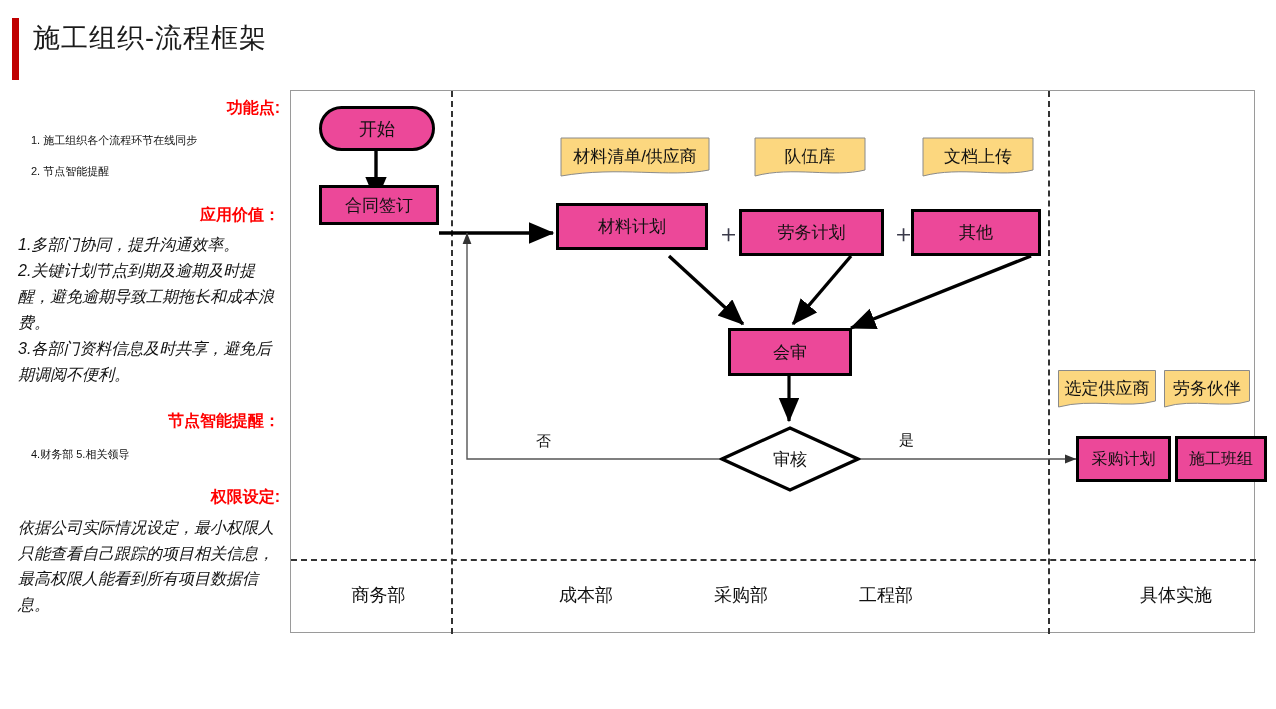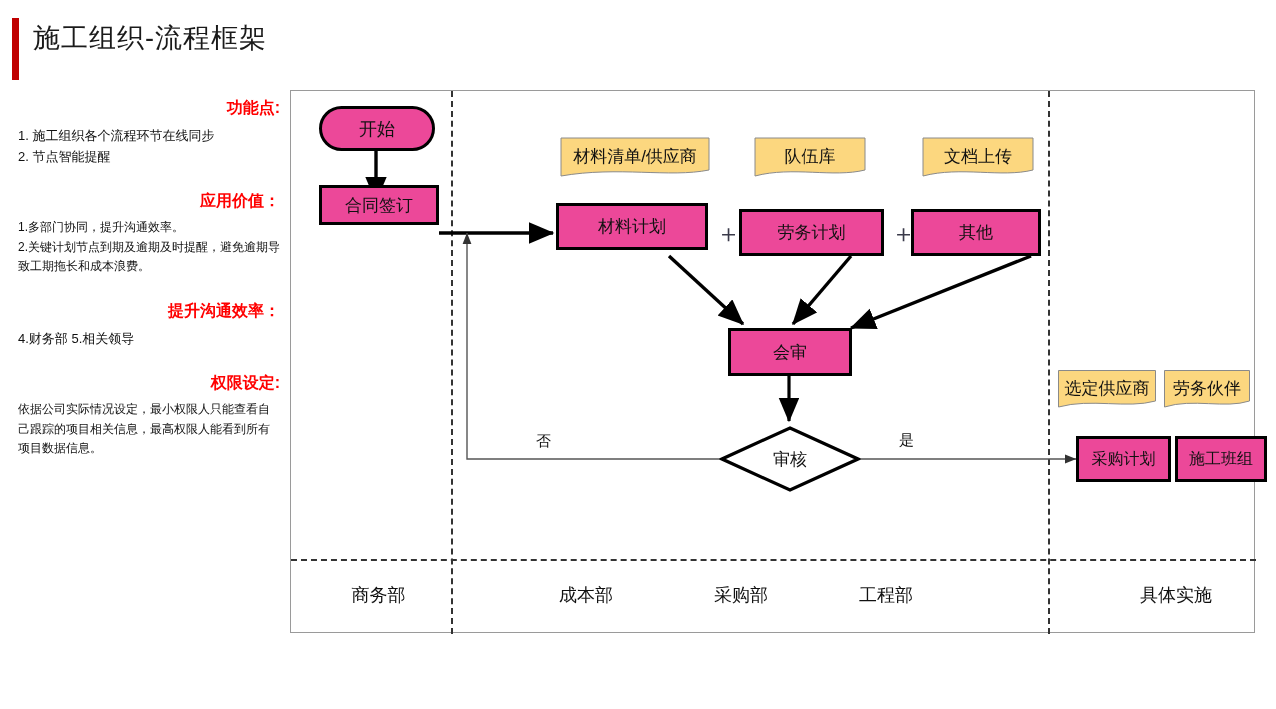--- a/index.html
+++ b/index.html
@@ -25,25 +25,25 @@
 
   
   .notes{
     position:absolute;left:18px;top:96px;width:262px;
   }
   .note-head{
     color:#ff0000;font-size:16px;font-weight:bold;
     margin:0 0 6px 0;line-height:1.45;text-align:right;
   }
   .note-line{
-    color:#111;font-size:13px;line-height:1.62;margin:0;
+    color:#111;font-size:11px;line-height:1.62;margin:13px;
     white-space:nowrap;
   }
   .note-para{
-    color:#111;font-size:12px;line-height:1.62;margin:0;
+    color:#111;font-size:16px;line-height:1.62;margin:0;font-style:italic;
   }
   .note-block{margin-bottom:22px;}
 
   
   .panel{
     position:absolute;left:290px;top:90px;
     width:965px;height:543px;
     border:1px solid #9a9a9a;
     box-sizing:border-box;
     background:#fff;
@@ -115,24 +115,25 @@
     <div class="note-block">
       <div class="note-head">功能点:</div>
       <div class="note-line">1. 施工组织各个流程环节在线同步</div>
       <div class="note-line">2. 节点智能提醒</div>
     </div>
 
     <div class="note-block">
       <div class="note-head">应用价值：</div>
       <div class="note-para">1.多部门协同，提升沟通效率。</div>
       <div class="note-para">2.关键计划节点到期及逾期及时提醒，避免逾期导致工期拖长和成本浪费。</div>
-    </div>
-
-    <div class="note-block">
-      <div class="note-head">提升沟通效率：</div>
+      <div class="note-para">3.各部门资料信息及时共享，避免后期调阅不便利。</div>
+    </div>
+
+    <div class="note-block">
+      <div class="note-head">节点智能提醒：</div>
       <div class="note-line">4.财务部 5.相关领导</div>
     </div>
 
     <div class="note-block">
       <div class="note-head">权限设定:</div>
       <div class="note-para">依据公司实际情况设定，最小权限人只能查看自己跟踪的项目相关信息，最高权限人能看到所有项目数据信息。</div>
     </div>
 
   </div>
 

